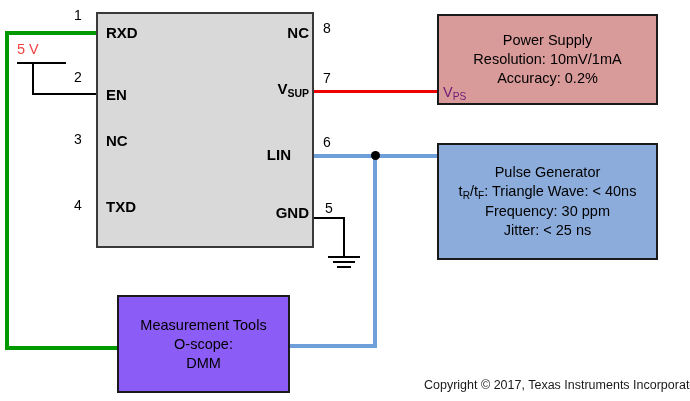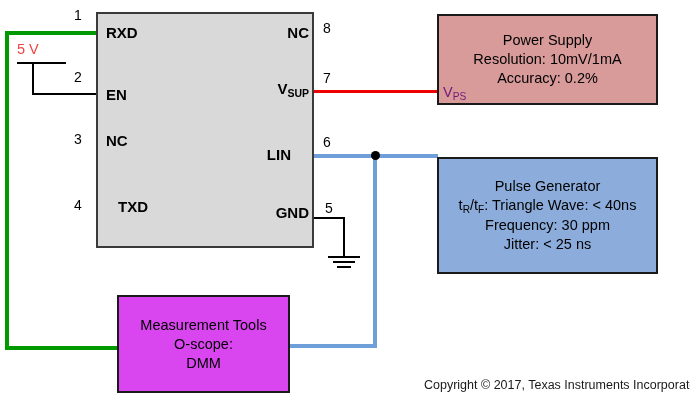--- a/index.html
+++ b/index.html
@@ -57,21 +57,21 @@
     background: #d9d9d9;
     border: 2px solid #3a3a3a;
   }
   .box-power {
     background: #d99a9a;
   }
   .box-pulse {
     background: #8caddc;
   }
   .box-meas {
-    background: #d946ef;
+    background: #8b5cf6;
   }
 
   .box-line {
     font-size: 14.5px;
     line-height: 19px;
     white-space: nowrap;
   }
   .box-title {
     font-size: 14.5px;
     line-height: 19px;
@@ -156,40 +156,40 @@
   <div class="box box-ic" style="left:96px; top:12px; width:218px; height:236px;"></div>
 
   <div class="pin-num" style="left:74px; top:7px;">1</div>
   <div class="pin-num" style="left:74px; top:69px;">2</div>
   <div class="pin-num" style="left:74px; top:131px;">3</div>
   <div class="pin-num" style="left:74px; top:197px;">4</div>
 
   <div class="pin-label left" style="left:106px; top:24px;">RXD</div>
   <div class="pin-label left" style="left:106px; top:86px;">EN</div>
   <div class="pin-label left" style="left:106px; top:132px;">NC</div>
-  <div class="pin-label left" style="left:118px; top:198px;">TXD</div>
+  <div class="pin-label left" style="left:106px; top:198px;">TXD</div>
 
   <div class="pin-num" style="left:323px; top:20px;">8</div>
   <div class="pin-num" style="left:323px; top:70px;">7</div>
   <div class="pin-num" style="left:323px; top:134px;">6</div>
   <div class="pin-num" style="left:325px; top:200px;">5</div>
 
   <div class="pin-label right" style="right:381px; top:24px;"><span>NC</span></div>
   <div class="pin-label right" style="right:381px; top:80px;"><span>V</span><sub>SUP</sub></div>
   <div class="pin-label right" style="right:399px; top:146px;"><span>LIN</span></div>
   <div class="pin-label right" style="right:381px; top:204px;"><span>GND</span></div>
 
   <div class="box box-power" style="left:437px; top:14px; width:221px; height:91px;">
     <div class="box-title">Power Supply</div>
     <div class="box-line">Resolution: 10mV/1mA</div>
     <div class="box-line">Accuracy: 0.2%</div>
   </div>
   <div class="free-label label-vps" style="left:443px; top:84px;"><span>V</span><sub>PS</sub></div>
 
-  <div class="box box-pulse" style="left:437px; top:143px; width:221px; height:117px;margin-top:14px;">
+  <div class="box box-pulse" style="left:437px; top:143px; width:221px; height:117px;">
     <div class="box-title">Pulse Generator</div>
     <div class="box-line"><span>t</span><sub>R</sub><span>/t</span><sub>F</sub><span>: Triangle Wave: &lt; 40ns</span></div>
     <div class="box-line">Frequency: 30 ppm</div>
     <div class="box-line">Jitter: &lt; 25 ns</div>
   </div>
 
   <div class="box box-meas" style="left:117px; top:295px; width:173px; height:98px;">
     <div class="box-title">Measurement Tools</div>
     <div class="box-line">O-scope:</div>
     <div class="box-line">DMM</div>

